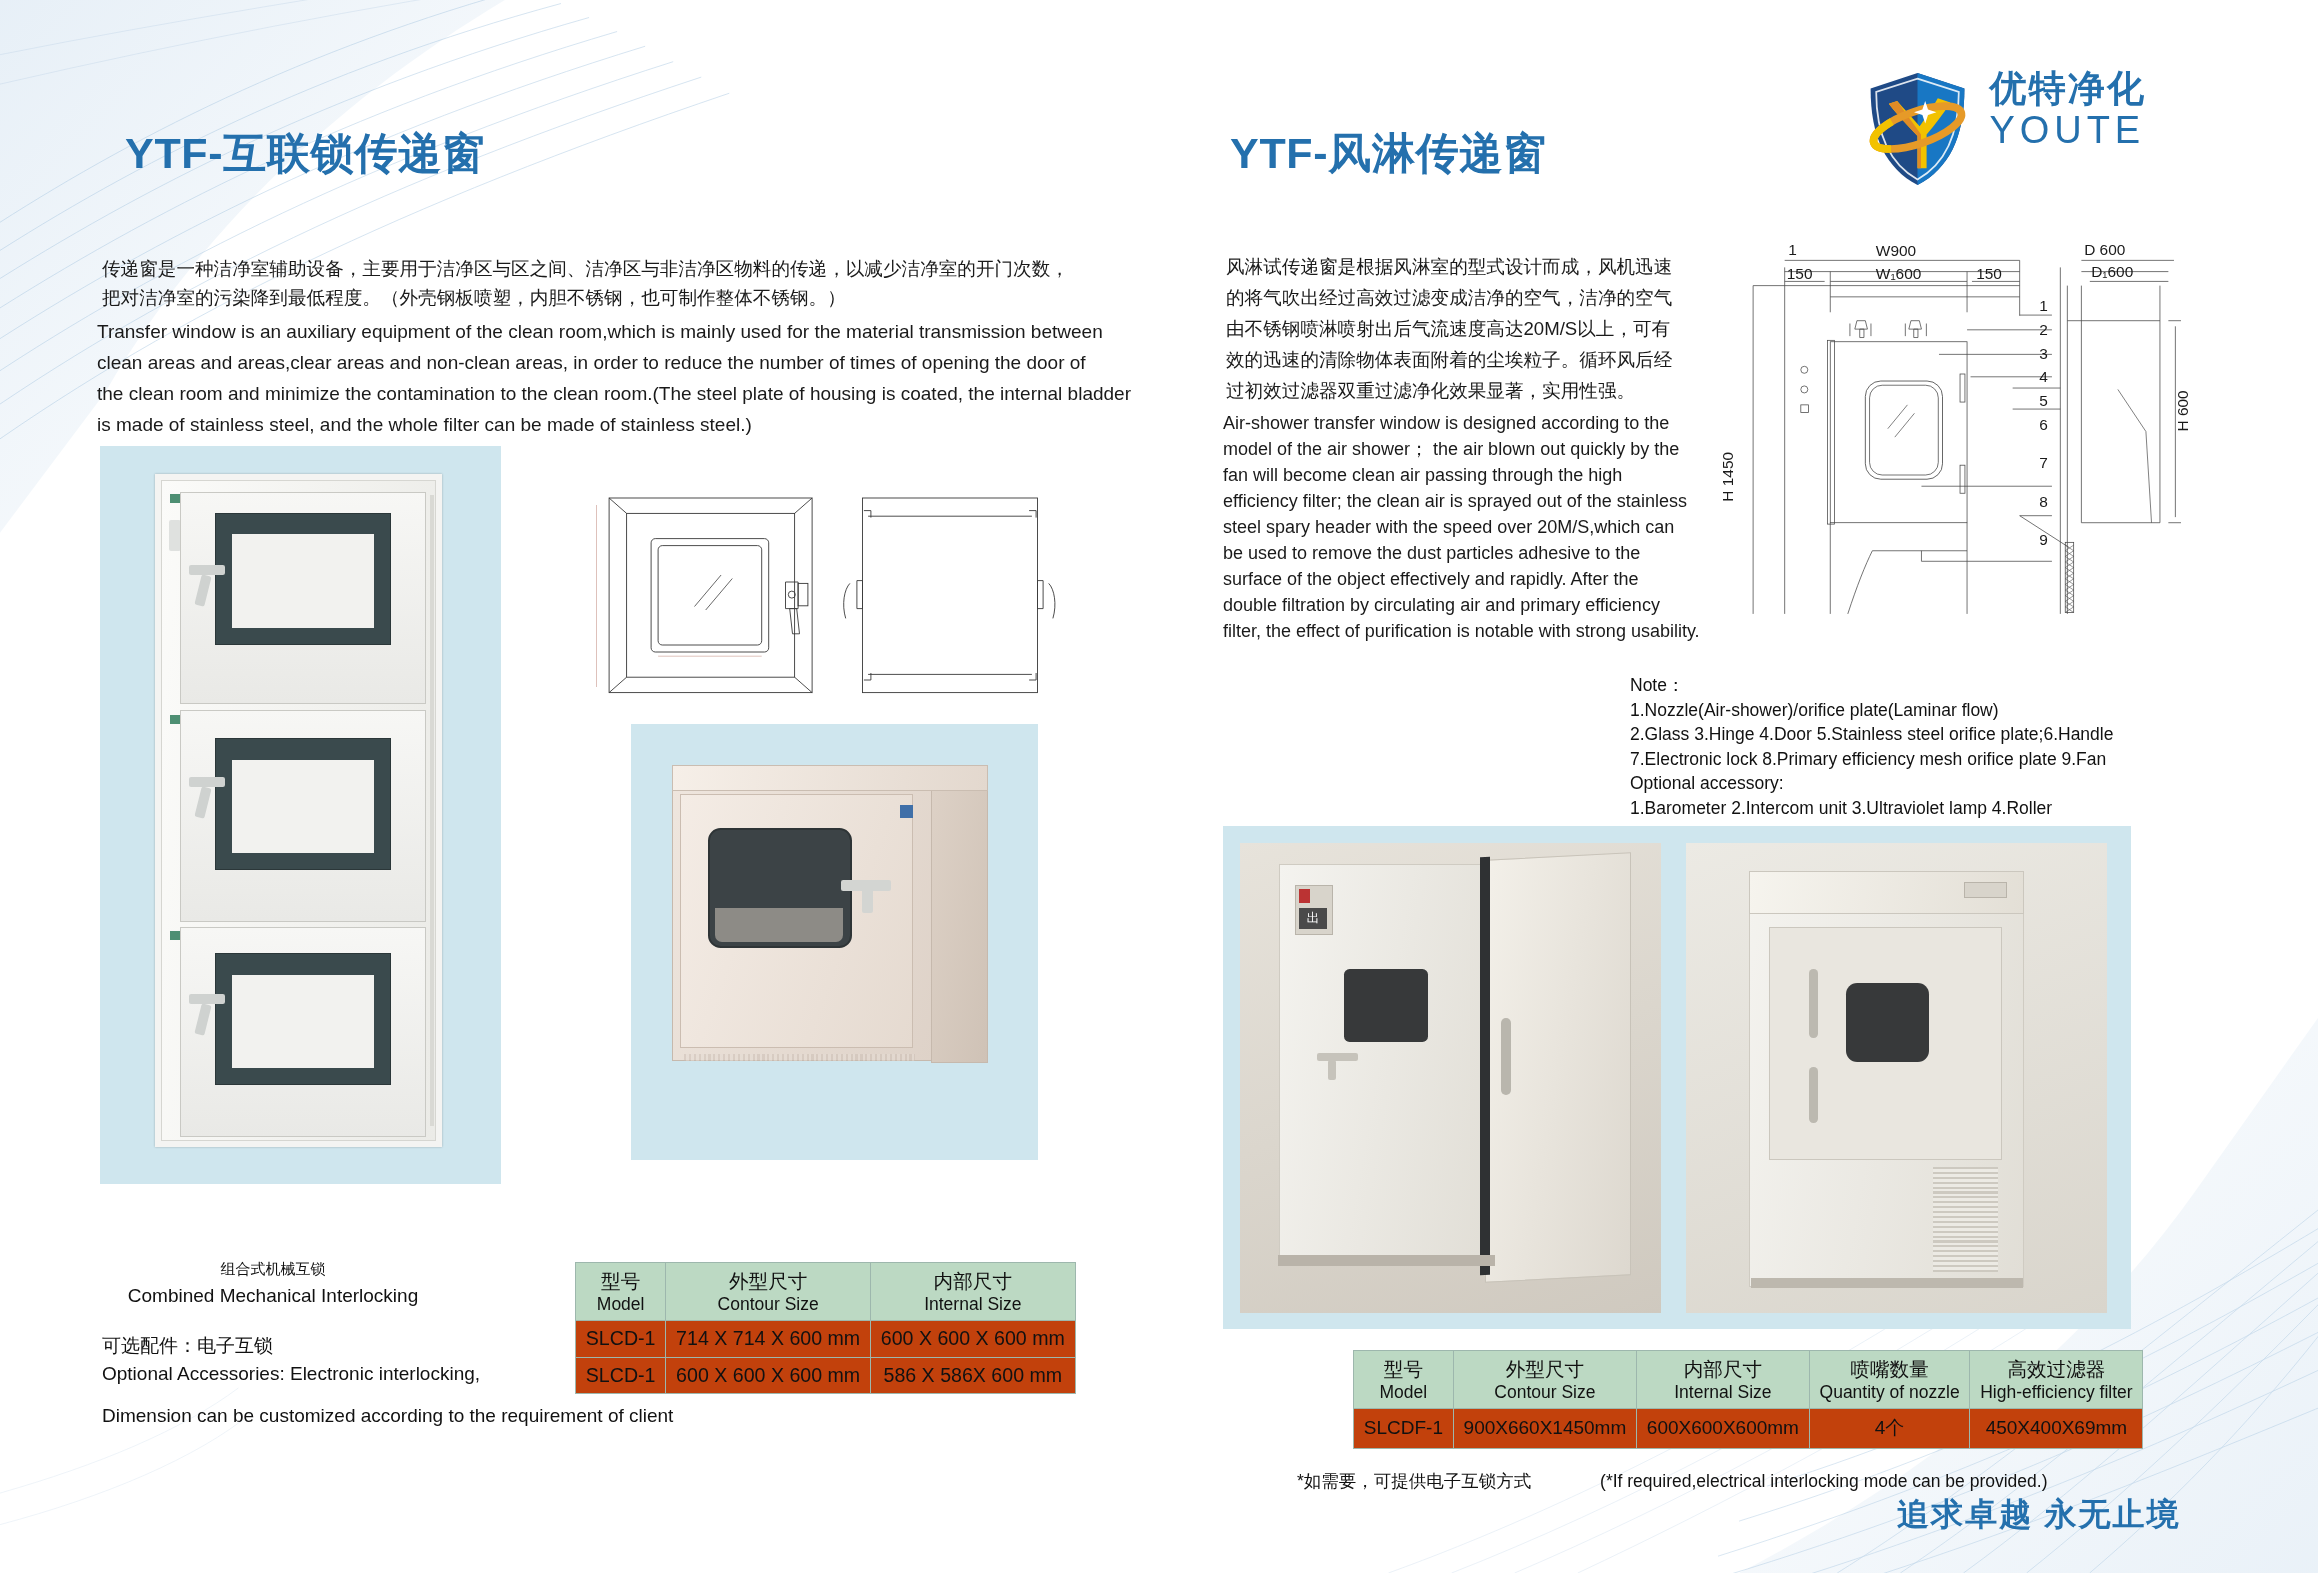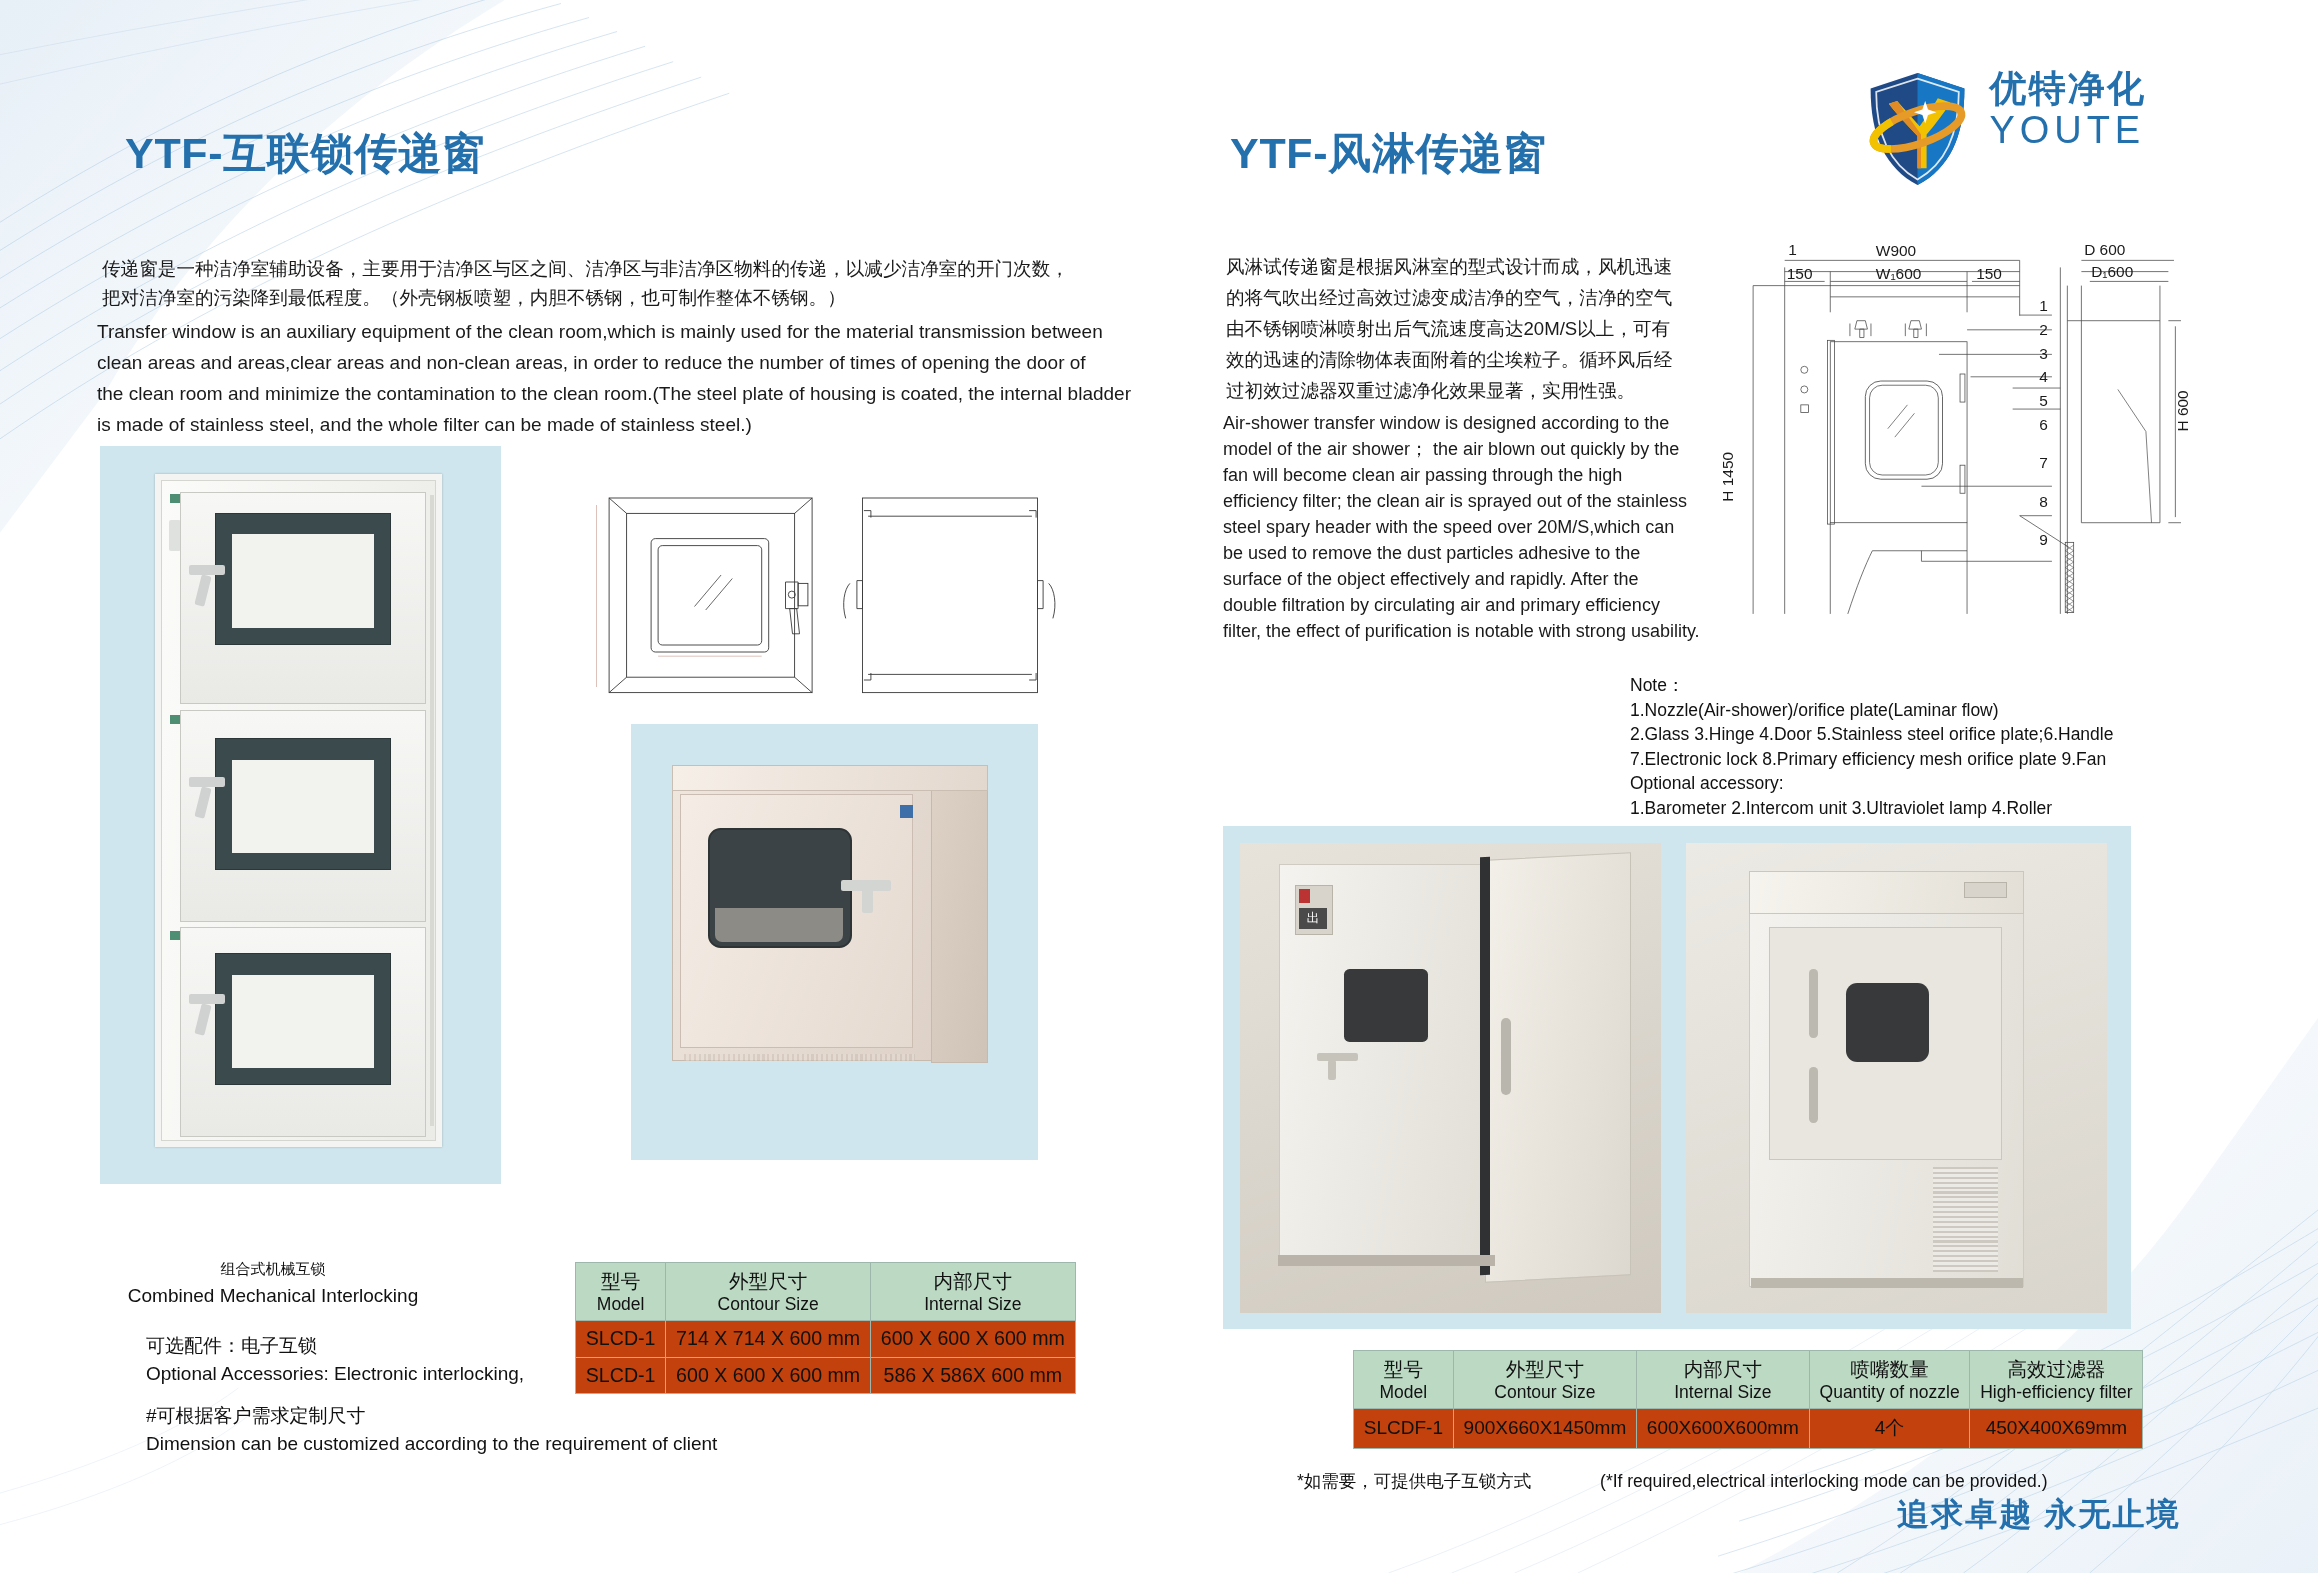--- a/index.html
+++ b/index.html
@@ -51,21 +51,21 @@
   #draw-left{left:575px;top:477px;width:491px;height:238px;}
   #draw-right{left:1697px;top:221px;width:491px;height:400px;}
 
   
   .caption{position:absolute;text-align:center;}
   #cap-left{left:126px;top:1255px;width:294px;}
   .cap-cn{font-size:15px;line-height:27px;}
   .cap-en{font-size:19px;line-height:28px;}
 
   .note-blk{position:absolute;}
-  .note-blk div{font-size:19px;line-height:28px;white-space:nowrap;margin-left:44px;}
+  .note-blk div{font-size:19px;line-height:28px;white-space:nowrap;}
   #note-left-1{left:102px;top:1332px;}
   #note-left-2{left:102px;top:1402px;}
 
   
   table.spec{position:absolute;border-collapse:collapse;background:#eef6f4;}
   table.spec th,table.spec td{
     border:0.7px solid #9db7ad;text-align:center;color:#111;
     font-family:"Liberation Sans","DejaVu Sans",sans-serif;
   }
   table.spec th{background:#bcd9c3;padding:5.6px 9.8px;font-weight:400;}
@@ -262,21 +262,20 @@
     <div class="cap-cn">组合式机械互锁</div>
     <div class="cap-en">Combined Mechanical Interlocking</div>
   </div>
 
   <div class="note-blk" id="note-left-1">
     <div>可选配件：电子互锁</div>
     <div>Optional Accessories: Electronic interlocking,</div>
   </div>
 
   <div class="note-blk" id="note-left-2">
-    <div>#可根据客户需求定制尺寸</div>
     <div>Dimension can be customized according to the requirement of client</div>
   </div>
 
   <table class="spec" id="table-left">
     <thead>
       <tr>
         <th>
           <span class="th-cn">型号</span>
           <span class="th-en">Model</span>
         </th>

